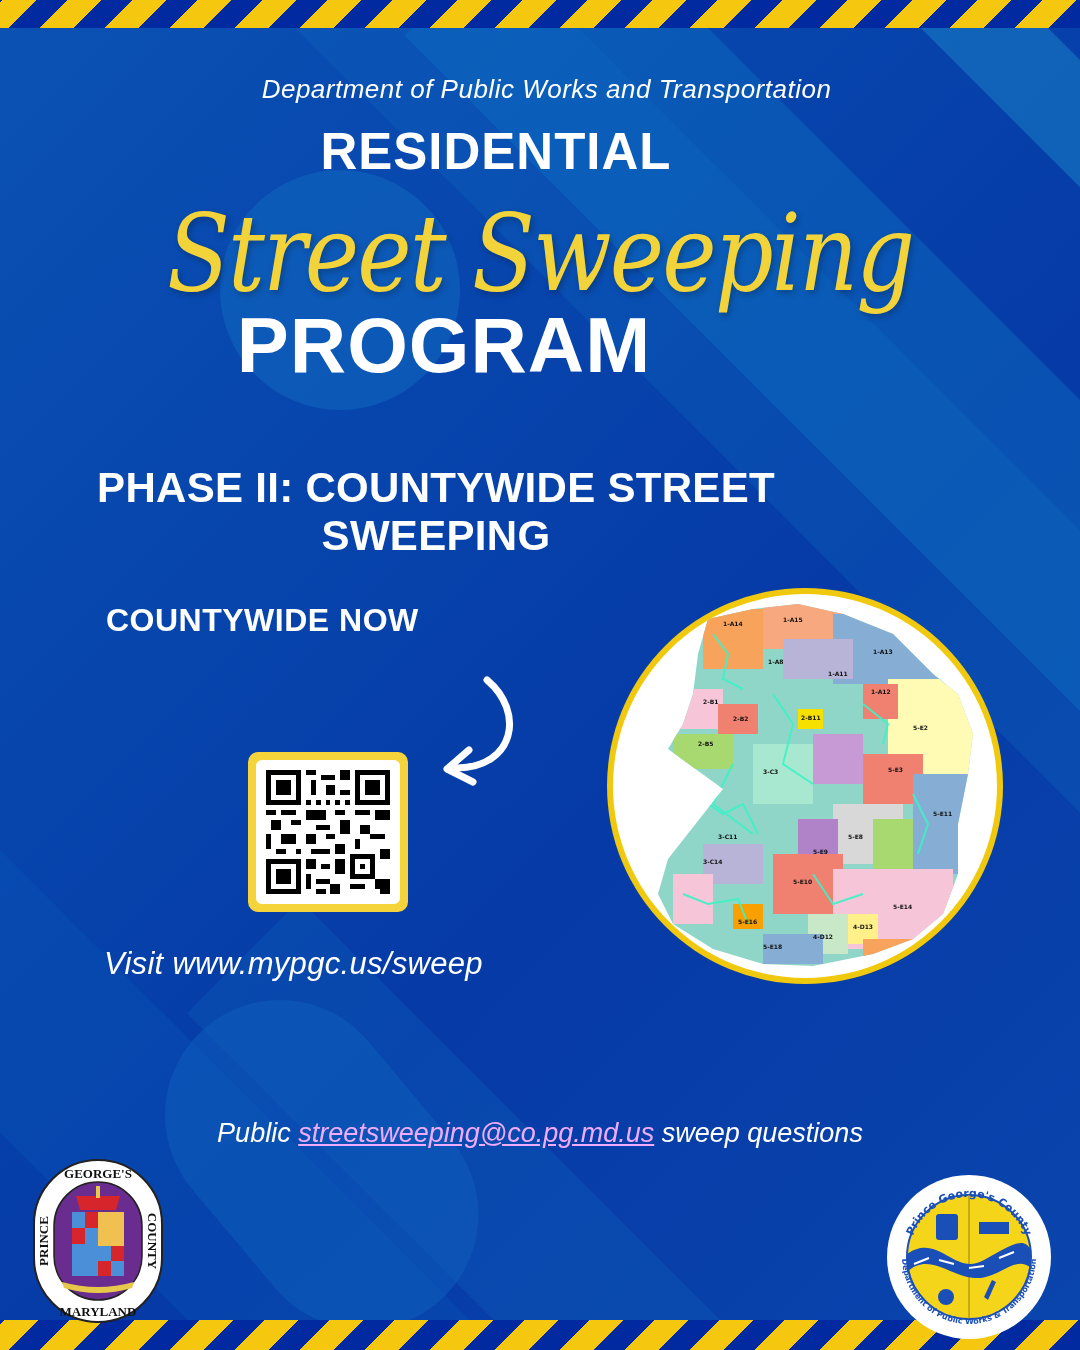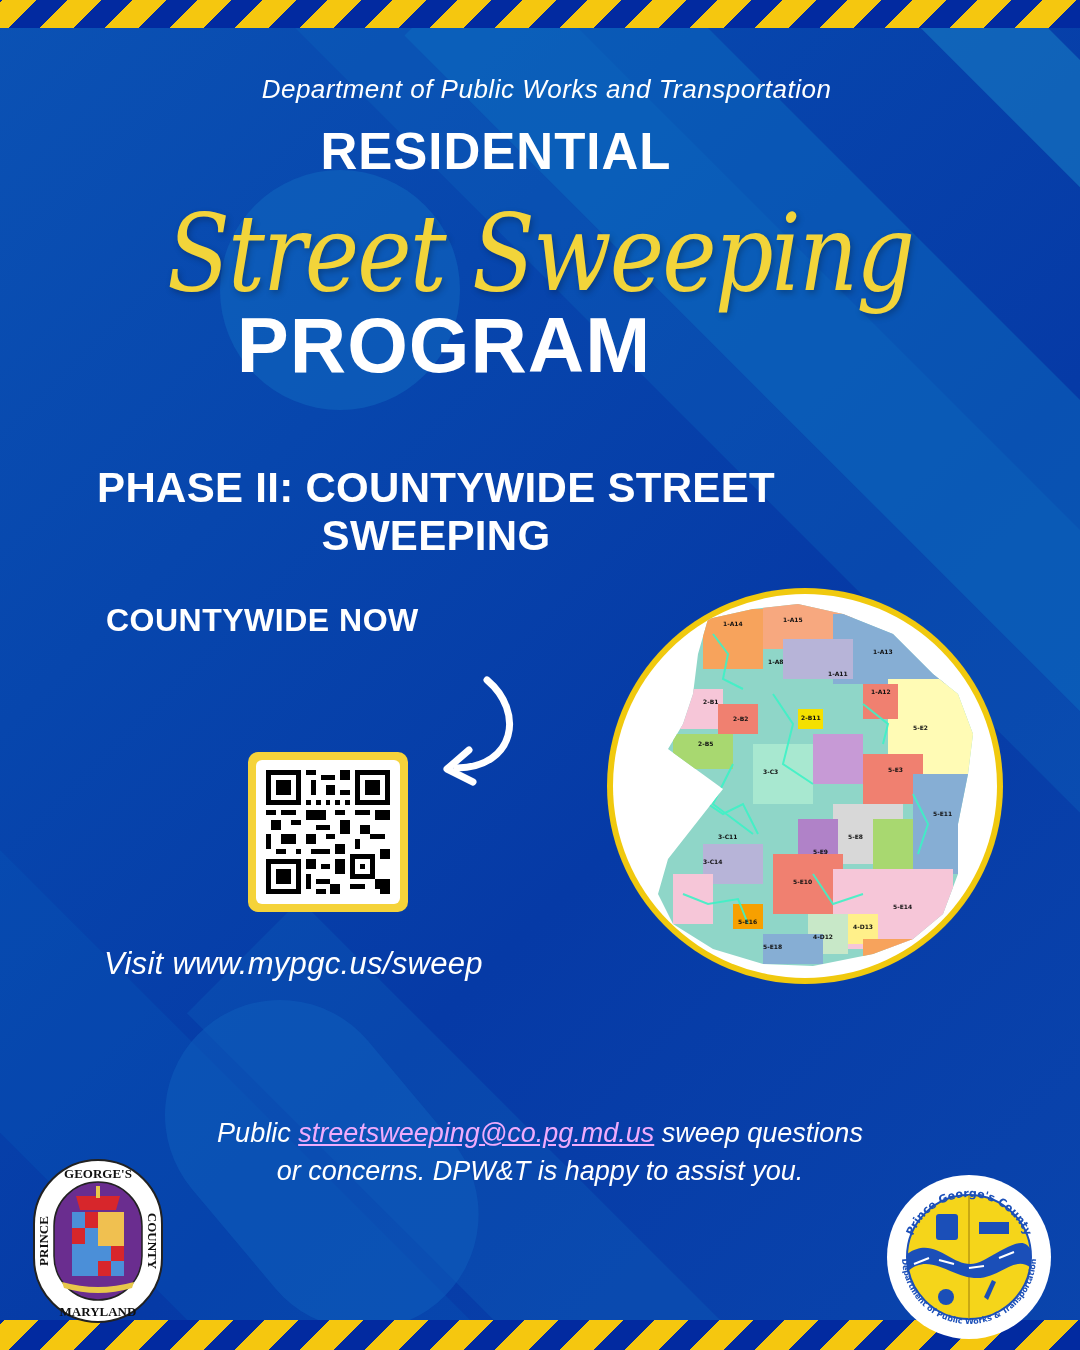--- a/index.html
+++ b/index.html
@@ -296,21 +296,20 @@
             <text x="150" y="355">5-E18</text>
         </g>
       </svg>
     </div>
   </div>
 
   <div class="contact">
     <div>
       <span>Public </span><a>streetsweeping@co.pg.md.us</a><span> sweep questions</span>
     </div>
-    <div>or concerns. DPW&amp;T is happy to assist you.</div>
   </div>
 
   <svg class="seal" viewBox="0 0 132 166">
     <rect x="2" y="2" width="128" height="162" rx="64" fill="#fff" stroke="#222" stroke-width="2"></rect>
     <rect x="22" y="24" width="88" height="118" rx="44" fill="#6a2d8f" stroke="#222" stroke-width="1.5"></rect>
     <path d="M44 38 L88 38 L84 52 L48 52 Z" fill="#d7262b"></path>
     <rect x="64" y="28" width="4" height="12" fill="#e8c84a"></rect>
     <rect x="40" y="54" width="52" height="64" fill="#e8c84a"></rect>
     <rect x="40" y="54" width="13" height="16" fill="#4b8fd8"></rect>
       <rect x="53" y="54" width="13" height="16" fill="#d7262b"></rect>

